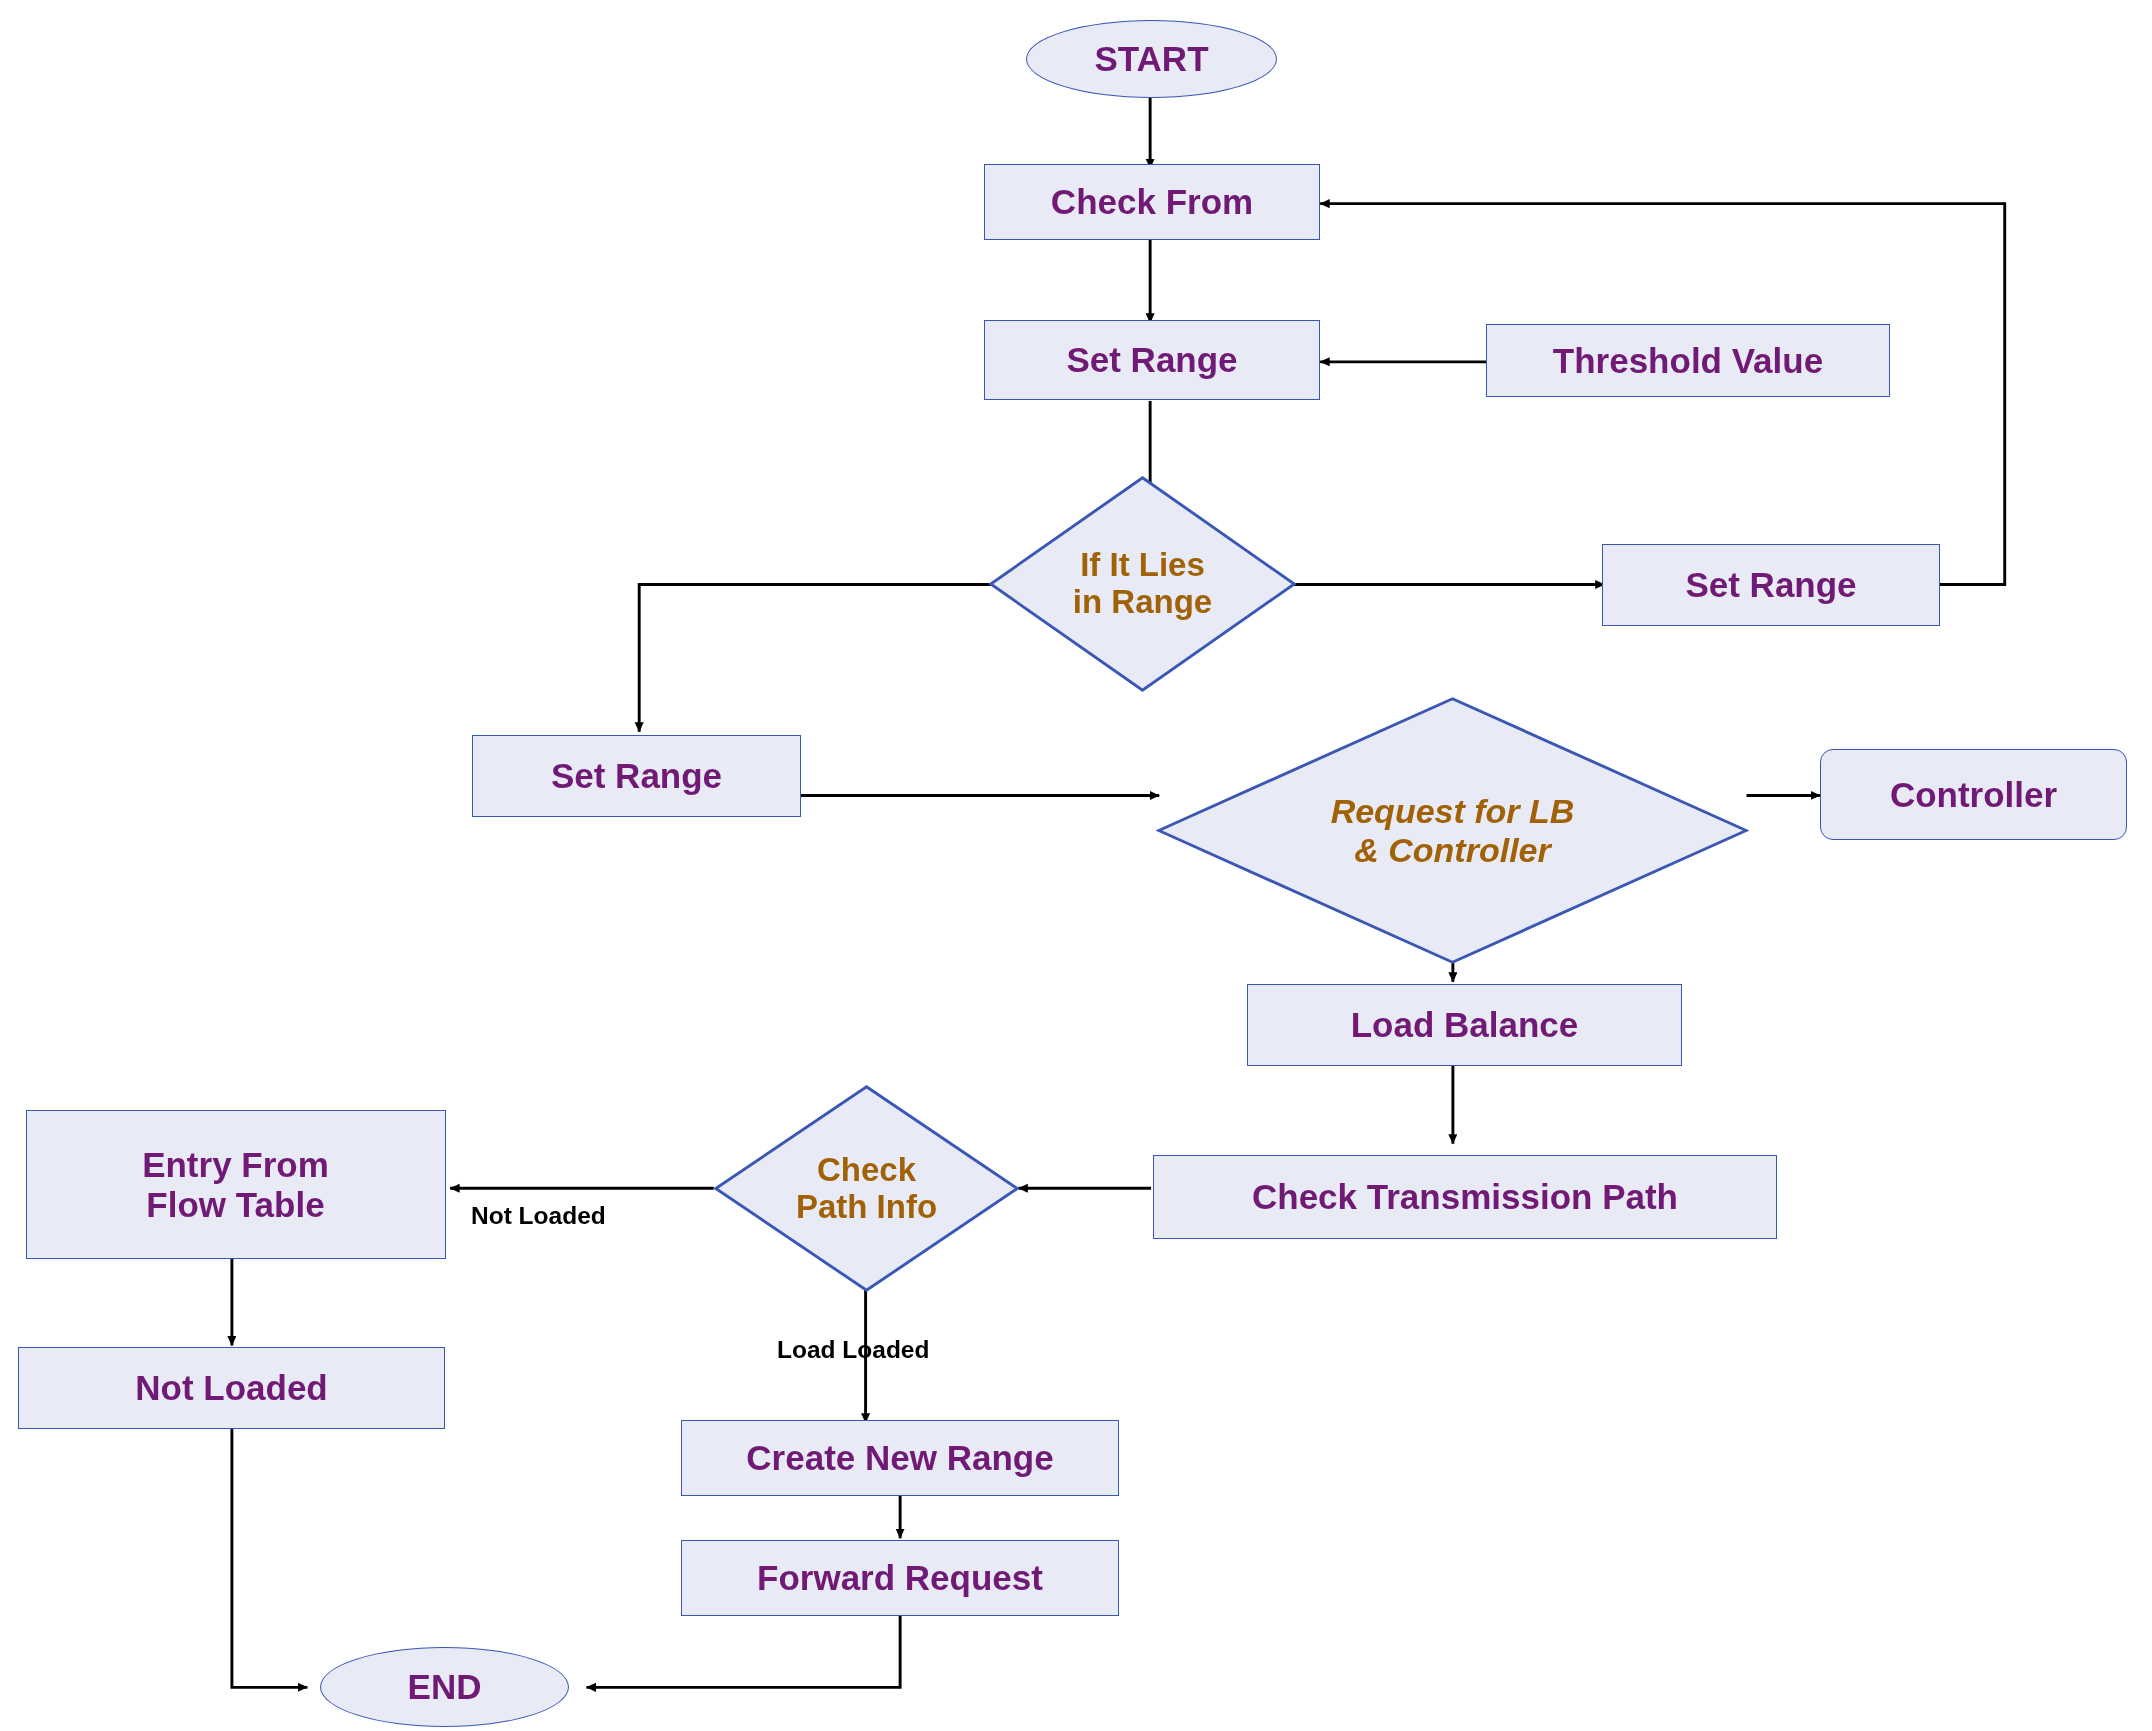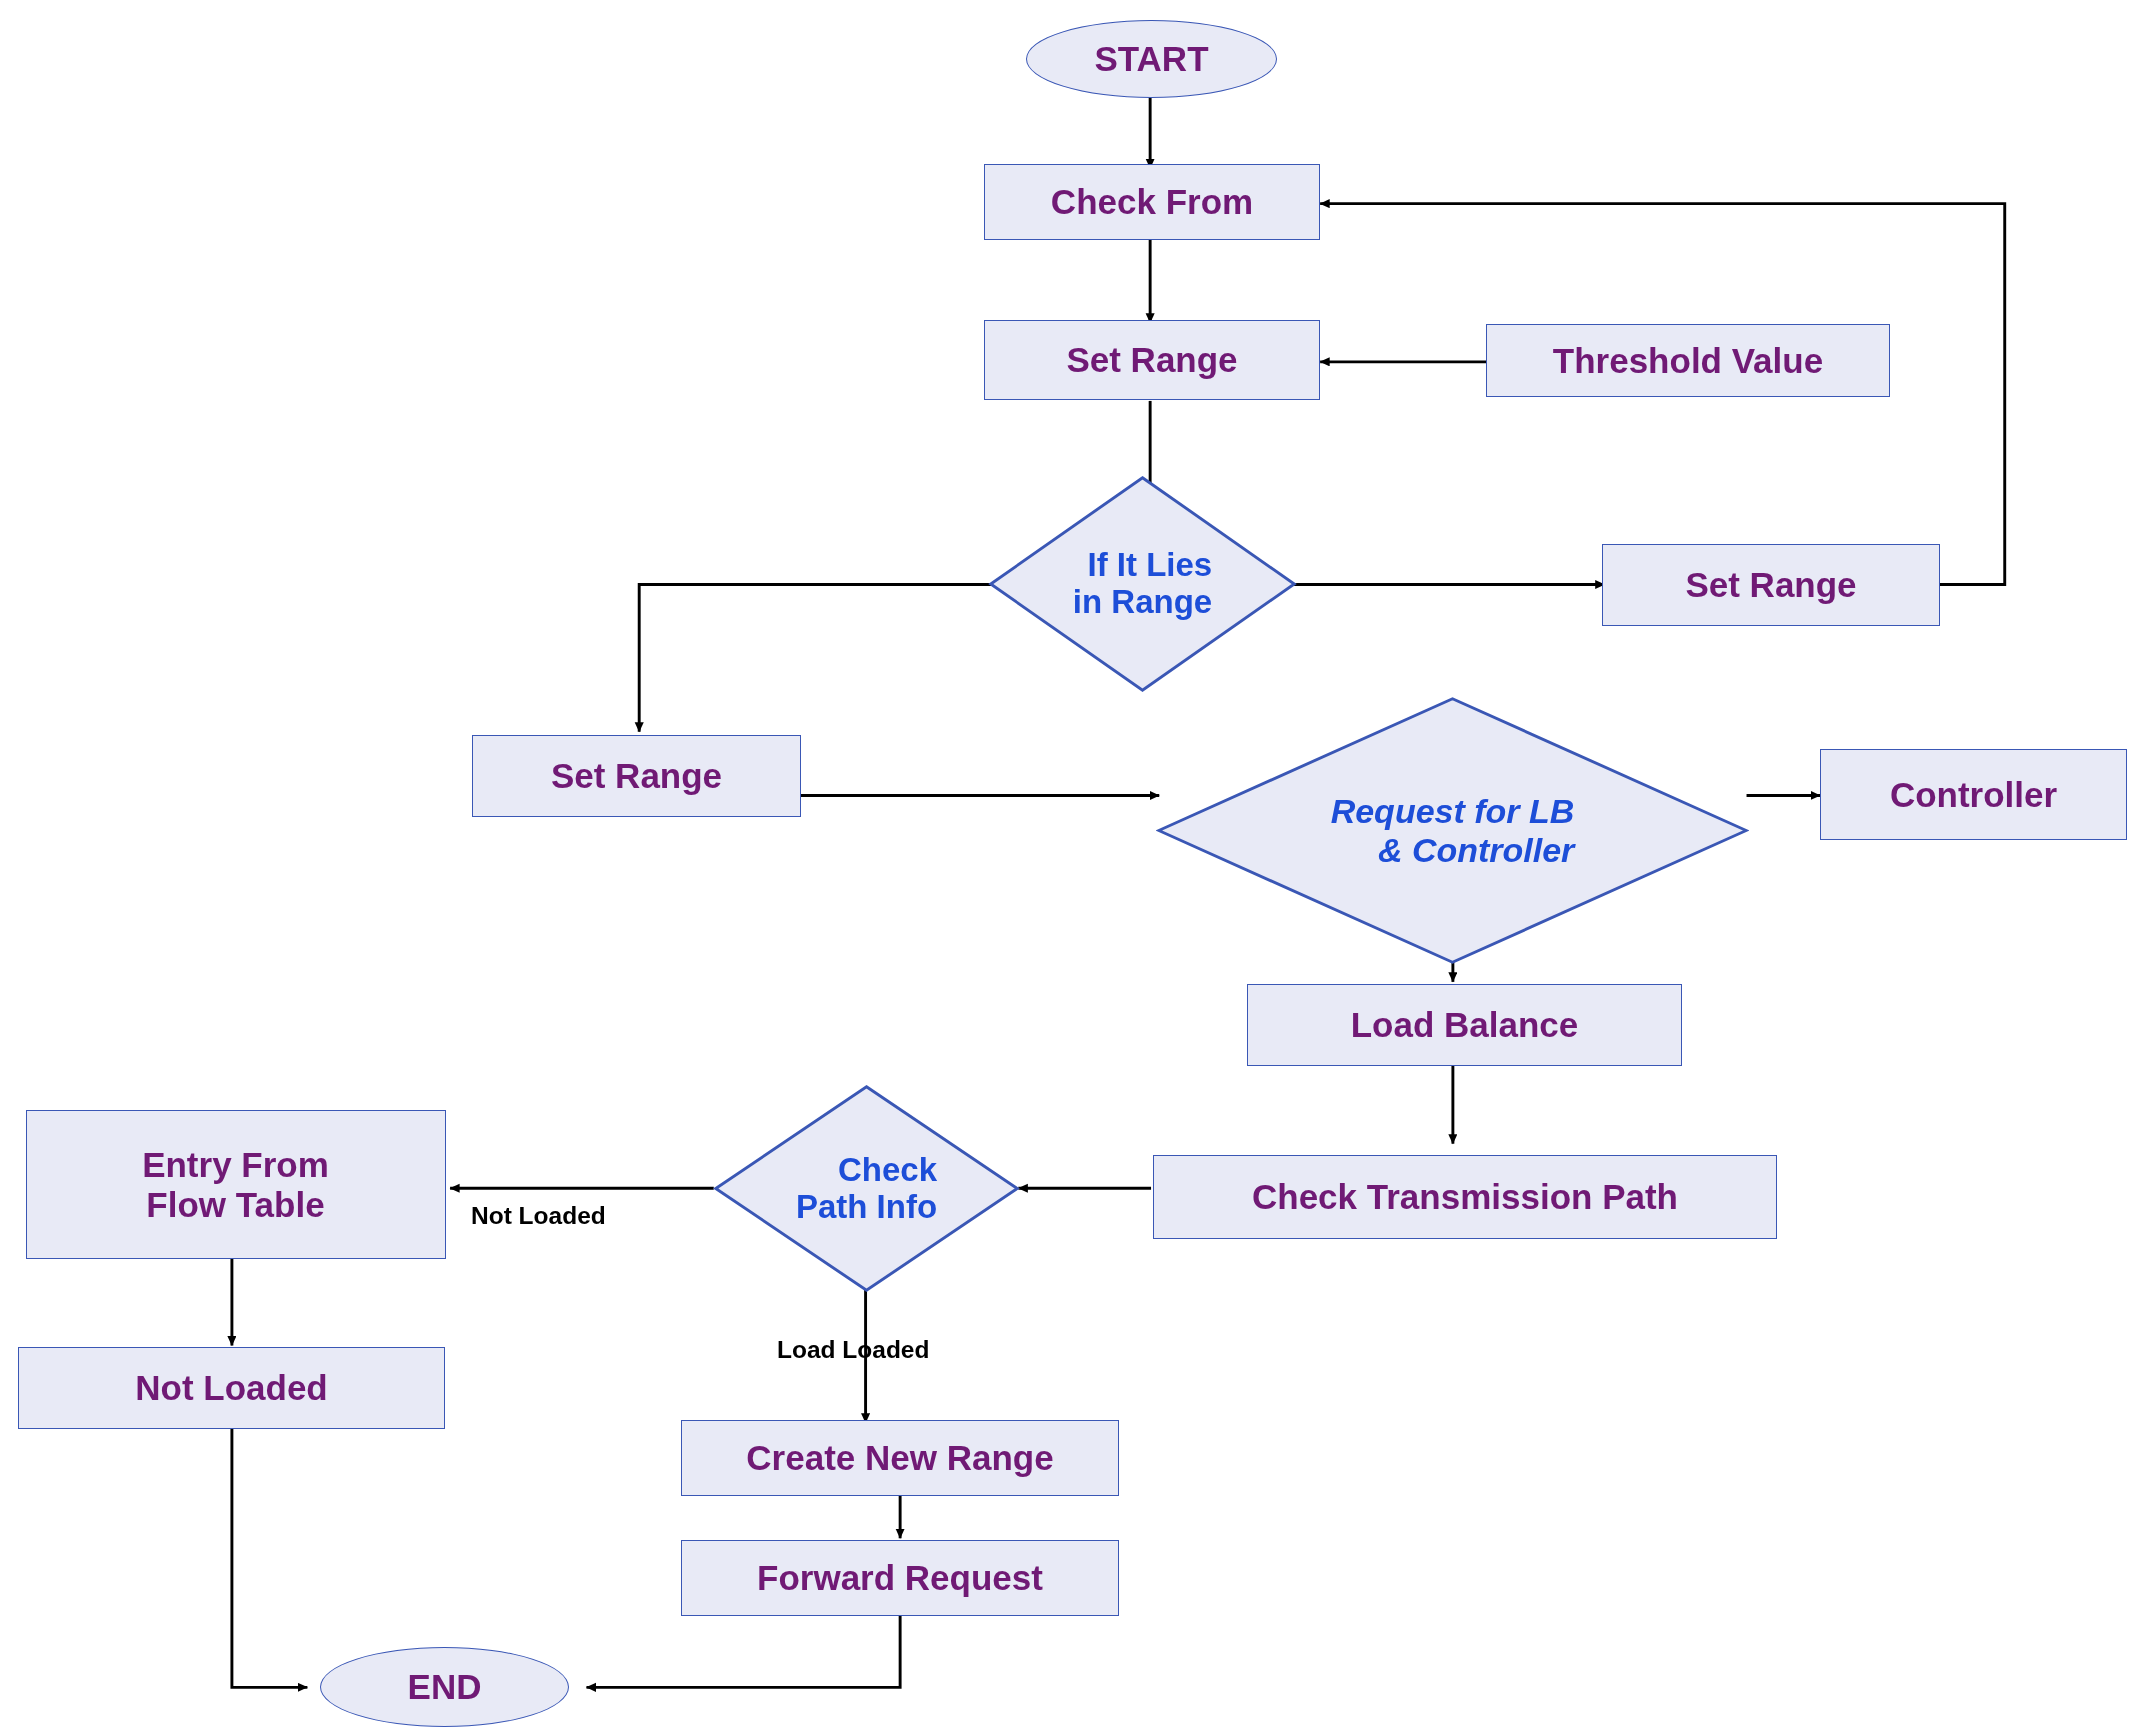--- a/index.html
+++ b/index.html
@@ -47,22 +47,22 @@
     left: 0; top: 0;
     width: 100%; height: 100%;
   }
   .diamond-label {
     position: absolute;
     left: 0; top: 0;
     width: 100%; height: 100%;
     display: flex;
     align-items: center;
     justify-content: center;
-    text-align: right;
-    color: #1d4ed8;
+    text-align: center;
+    color: #a16207;
     font-weight: bold;
     line-height: 1.12;
   }
   .edge-label {
     position: absolute;
     color: #000;
     font-weight: bold;
     font-size: 24.5px;
     white-space: nowrap;
     z-index: 4;
@@ -159,21 +159,21 @@
   </div>
 
   <div class="diamond-wrap" style="left:1156px; top:696px; width:593px; height:269px;font-style:italic;">
     <svg class="diamond-shape" viewBox="0 0 652 296" preserveAspectRatio="none">
       <polygon points="326,3 649,148 326,293 3,148" fill="#e8eaf6" stroke="#3a57b5" stroke-width="3.2"></polygon>
     </svg>
     <div class="diamond-label" style="font-size:34px; white-space:pre-line;">Request for LB
 &amp; Controller</div>
   </div>
 
-  <div class="node rect" style="left:1820px; top:749px; width:307px; height:91px; font-size:35px;">
+  <div class="node rect" style="left:1820px; top:749px; width:307px; height:91px; font-size:35px;border-radius:13px;">
     <span>Controller</span>
   </div>
 
   <div class="node rect" style="left:1247px; top:984px; width:435px; height:82px; font-size:35px;">
     <span>Load Balance</span>
   </div>
 
   <div class="node rect" style="left:1153px; top:1147px; width:624px; height:84px; font-size:35px;margin-top:8px;">
     <span>Check Transmission Path</span>
   </div>

